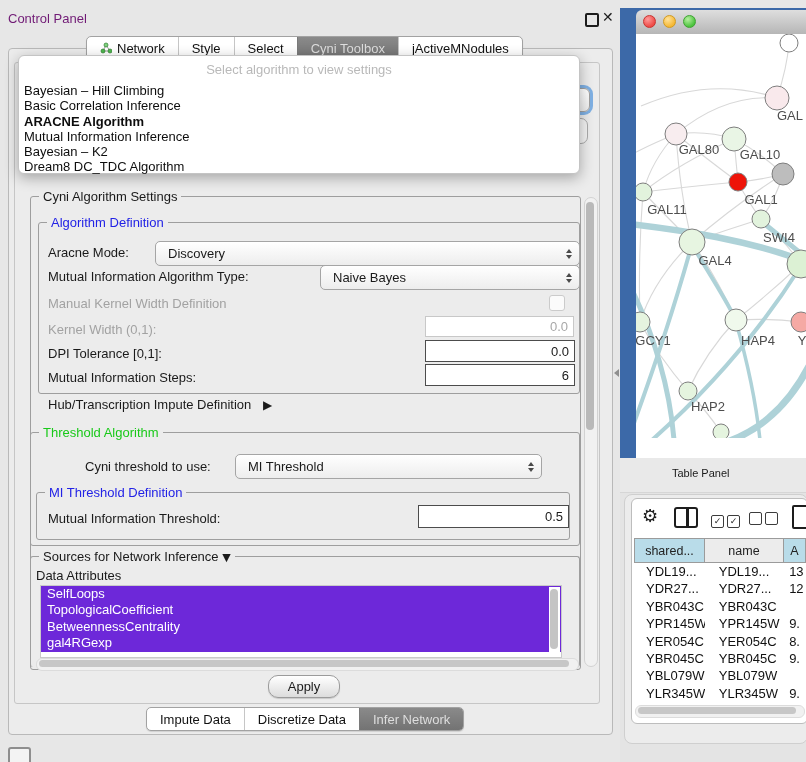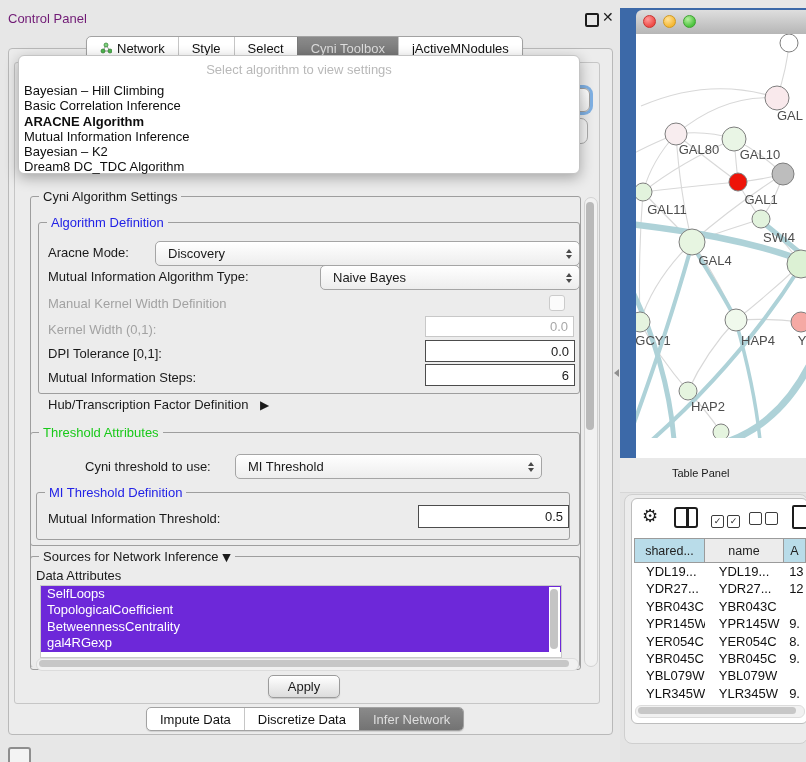--- a/index.html
+++ b/index.html
@@ -62,21 +62,21 @@
   .vsb-thumb{position:absolute;left:1px;width:8px;background:#b9b9b9;border-radius:5px;}
   .hsb{background:#f1f1f1;border:1px solid #dcdcdc;border-radius:6px;}
   .hsb .thumb{position:absolute;top:1px;height:7px;background:#c7c7c7;border-radius:4px;}
 
   
   .attr-list{background:#fff;border:1px solid #c9c9c9;overflow:hidden;}
   .attr-item{height:16.4px;line-height:16.4px;background:#6d28d9;color:#fff;padding-left:6px;font-size:13px;}
   .attr-vsb{position:absolute;top:1px;right:1px;width:11px;bottom:1px;background:#fff;}
   .attr-vsb .vthumb{position:absolute;left:1px;top:2px;width:8px;height:60px;background:#c4c4c4;border-radius:4px;}
 
-  .btn{background:linear-gradient(#ffffff,#dcdcdc);border:1px solid #9b9b9b;border-radius:5px;
+  .btn{background:linear-gradient(#ffffff,#dcdcdc);border:1px solid #9b9b9b;border-radius:10px;
        display:flex;align-items:center;justify-content:center;font-size:13px;box-shadow:0 1px 1px rgba(0,0,0,.15);}
 
   
   .desktop-blue{left:620px;top:8px;width:186px;height:450px;}
   .net-titlebar{left:636px;top:10px;width:170px;height:24px;background:linear-gradient(#dedede,#b6b6b6);
                 border-top-left-radius:6px;border-bottom:1px solid #9a9a9a;}
   .tl{position:absolute;top:5px;width:13px;height:13px;border-radius:50%;}
   .net-canvas{left:636px;top:34px;width:170px;height:492px;background:#fff;overflow:hidden;}
 
   
@@ -186,26 +186,26 @@
   <div class="abs field" style="left:425px;top:340px;width:143px;height:20px;">
     <span>0.0</span>
   </div>
 
   <div class="abs b" style="left:48px;top:370px;">Mutual Information Steps:</div>
   <div class="abs field" style="left:425px;top:364px;width:143px;height:20px;">
     <span>6</span>
   </div>
 
   <div class="abs" style="left:48px;top:397px;">
-    <span>Hub/Transcription Factor Definition</span>
+    <span>Hub/Transcription Impute Definition</span>
     <span class="glyph" style="font-size:12px;margin-left:8px;">▶</span>
   </div>
 
   <div class="abs group" style="left:30px;top:432px;width:548px;height:112px;">
-    <span class="group-label lbl-green">Threshold Attributes</span>
+    <span class="group-label lbl-green">Threshold Algorithm</span>
   </div>
   <div class="abs b" style="left:85px;top:459px;">Cyni threshold to use:</div>
   <div class="abs combo" style="left:235px;top:454px;width:293px;height:23px;">
     <span>MI Threshold</span>
     <span class="stepper">
         <i class="up"></i>
         <i class="dn"></i>
       </span>
   </div>
 

